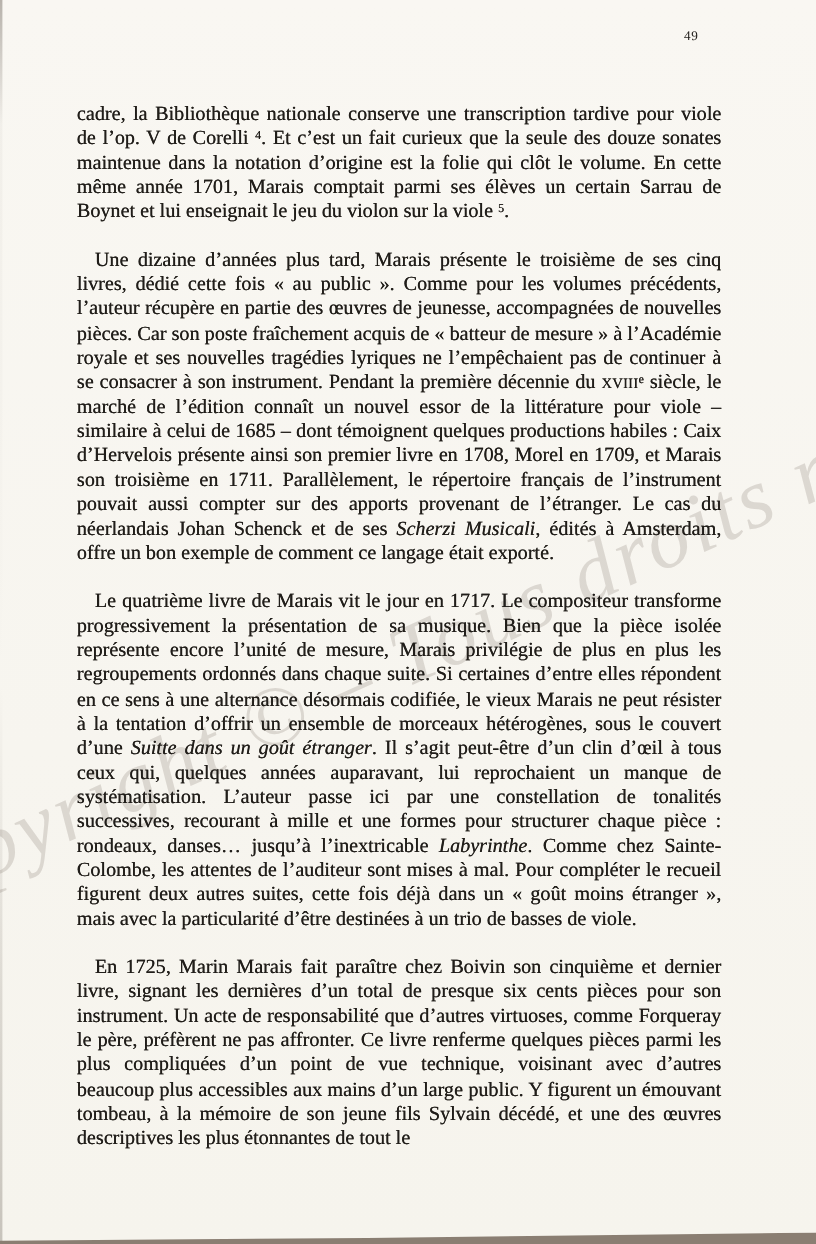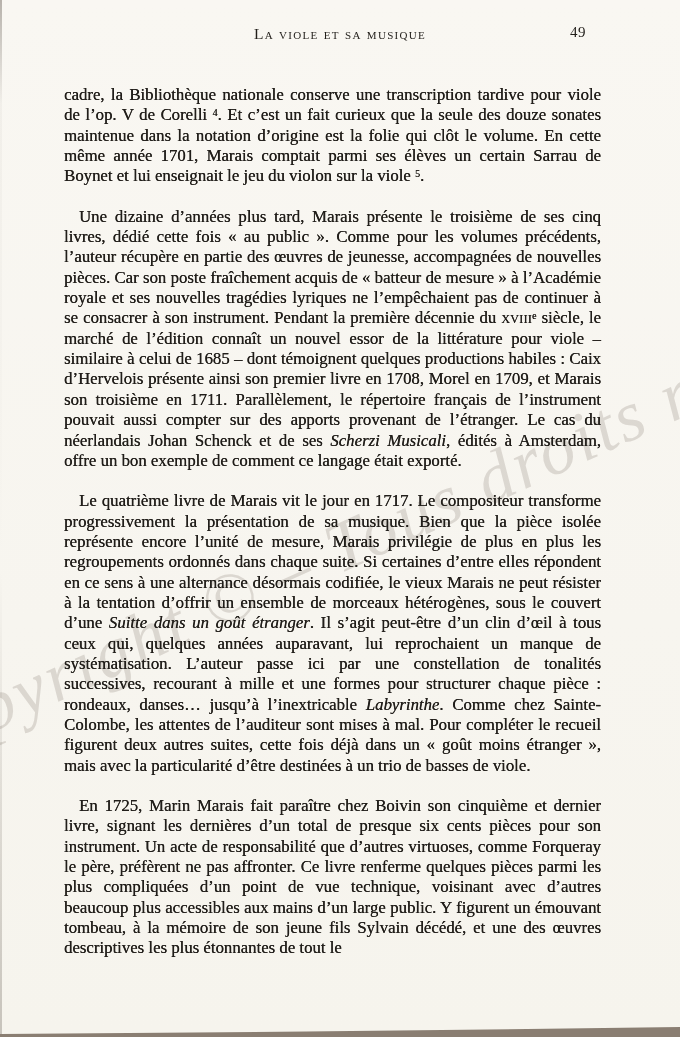--- a/index.html
+++ b/index.html
@@ -22,21 +22,21 @@
   }
   .running-title {
     position: absolute; top: 25px; left: 70px; width: 540px;
     text-align: center;
     font-variant: small-caps;
     font-size: 15.5px; letter-spacing: 1.3px;
     z-index: 1;
   }
   .page-number {
     position: absolute; top: 24px; left: 570px;
-    font-size: 15px; letter-spacing: 0.5px;
+    font-size: 11px; letter-spacing: 0.5px;
     z-index: 1;
   }
   .watermark {
     position: absolute; left: -118px; top: 712px;
     transform: rotate(-24.5deg); transform-origin: 0 0;
     font-size: 71px; font-style: italic; letter-spacing: 3px;
     white-space: nowrap;
     color: var(--wm, rgba(123,111,99,0.22));
     pointer-events: none;
     z-index: 0;
@@ -61,21 +61,20 @@
     clip-path: polygon(0 83%, 45% 70%, 100% 45%, 100% 100%, 0 100%);
     z-index: 4;
   }
 </style>
 </head>
 <body style="--paper: #f8f6f0; --ink: #211e1a; --edge: #8a7e72; --wm: rgba(123,111,99,0.22);">
 
 <div class="sheet">
   <div class="left-edge"></div>
 
-  <div class="running-title">La viole et sa musique</div>
 
   <div class="page-number">49</div>
 
   <div class="watermark">Copyright © – Tous droits réservés</div>
 
   <main id="text-block" class="text-block">
       <p><span>cadre, la Bibliothèque nationale conserve une transcription tardive pour viole de l’op. V de Corelli </span><sup>4</sup><span>. Et c’est un fait curieux que la seule des douze sonates maintenue dans la notation d’origine est la folie qui clôt le volume. En cette même année 1701, Marais comptait parmi ses élèves un certain Sarrau de Boynet et lui enseignait le jeu du violon sur la viole </span><sup>5</sup><span>.</span></p>
       <p class="indent"><span>Une dizaine d’années plus tard, Marais présente le troisième de ses cinq livres, dédié cette fois « au public ». Comme pour les volumes précédents, l’auteur récupère en partie des œuvres de jeunesse, accompagnées de nouvelles pièces. Car son poste fraîchement acquis de « batteur de mesure » à l’Académie royale et ses nouvelles tragédies lyriques ne l’empêchaient pas de continuer à se consacrer à son instrument. Pendant la première décennie du </span><span class="sc">xviii</span><sup>e</sup><span> siècle, le marché de l’édition connaît un nouvel essor de la littérature pour viole – similaire à celui de 1685 – dont témoignent quelques productions habiles : Caix d’Hervelois présente ainsi son premier livre en 1708, Morel en 1709, et Marais son troisième en 1711. Parallèlement, le répertoire français de l’instrument pouvait aussi compter sur des apports provenant de l’étranger. Le cas du néerlandais Johan Schenck et de ses </span><em>Scherzi Musicali</em><span>, édités à Amsterdam, offre un bon exemple de comment ce langage était exporté.</span></p>
       <p class="indent"><span>Le quatrième livre de Marais vit le jour en 1717. Le compositeur transforme progressivement la présentation de sa musique. Bien que la pièce isolée représente encore l’unité de mesure, Marais privilégie de plus en plus les regroupements ordonnés dans chaque suite. Si certaines d’entre elles répondent en ce sens à une alternance désormais codifiée, le vieux Marais ne peut résister à la tentation d’offrir un ensemble de morceaux hétérogènes, sous le couvert d’une </span><em>Suitte dans un goût étranger</em><span>. Il s’agit peut-être d’un clin d’œil à tous ceux qui, quelques années auparavant, lui reprochaient un manque de systématisation. L’auteur passe ici par une constellation de tonalités successives, recourant à mille et une formes pour structurer chaque pièce : rondeaux, danses… jusqu’à l’inextricable </span><em>Labyrinthe</em><span>. Comme chez Sainte-Colombe, les attentes de l’auditeur sont mises à mal. Pour compléter le recueil figurent deux autres suites, cette fois déjà dans un « goût moins étranger », mais avec la particularité d’être destinées à un trio de basses de viole.</span></p>
       <p class="indent"><span>En 1725, Marin Marais fait paraître chez Boivin son cinquième et dernier livre, signant les dernières d’un total de presque six cents pièces pour son instrument. Un acte de responsabilité que d’autres virtuoses, comme Forqueray le père, préfèrent ne pas affronter. Ce livre renferme quelques pièces parmi les plus compliquées d’un point de vue technique, voisinant avec d’autres beaucoup plus accessibles aux mains d’un large public. Y figurent un émouvant tombeau, à la mémoire de son jeune fils Sylvain décédé, et une des œuvres descriptives les plus étonnantes de tout le</span></p>

